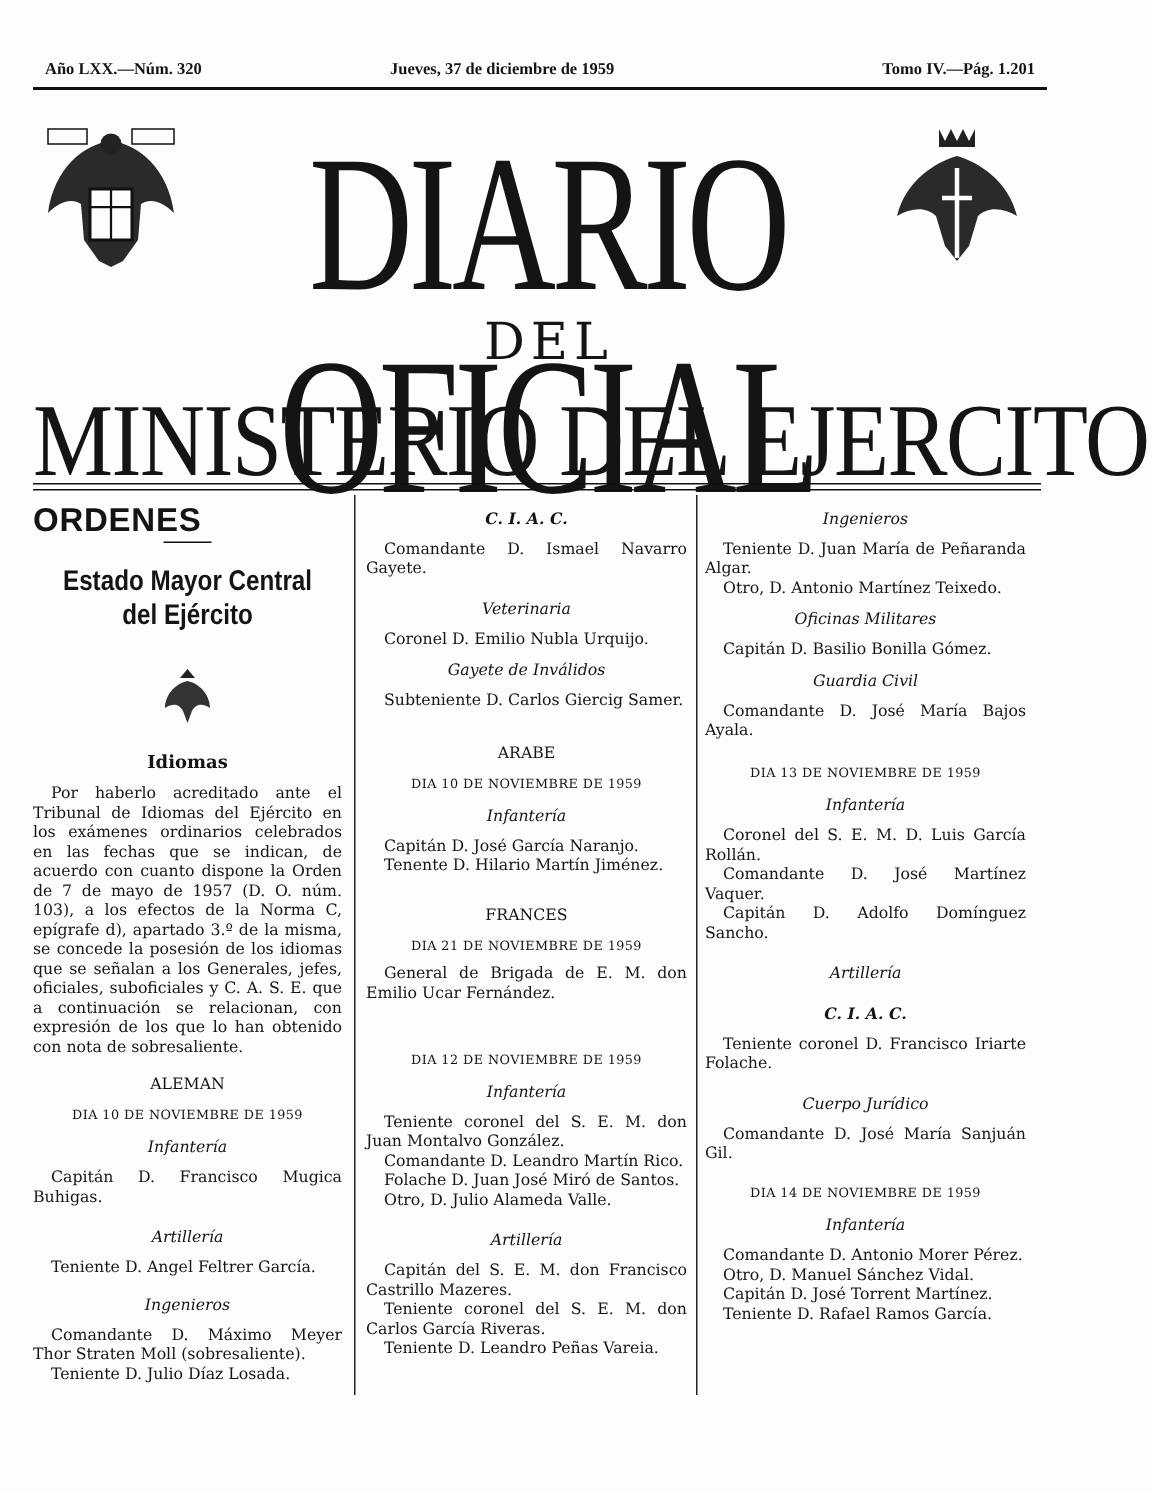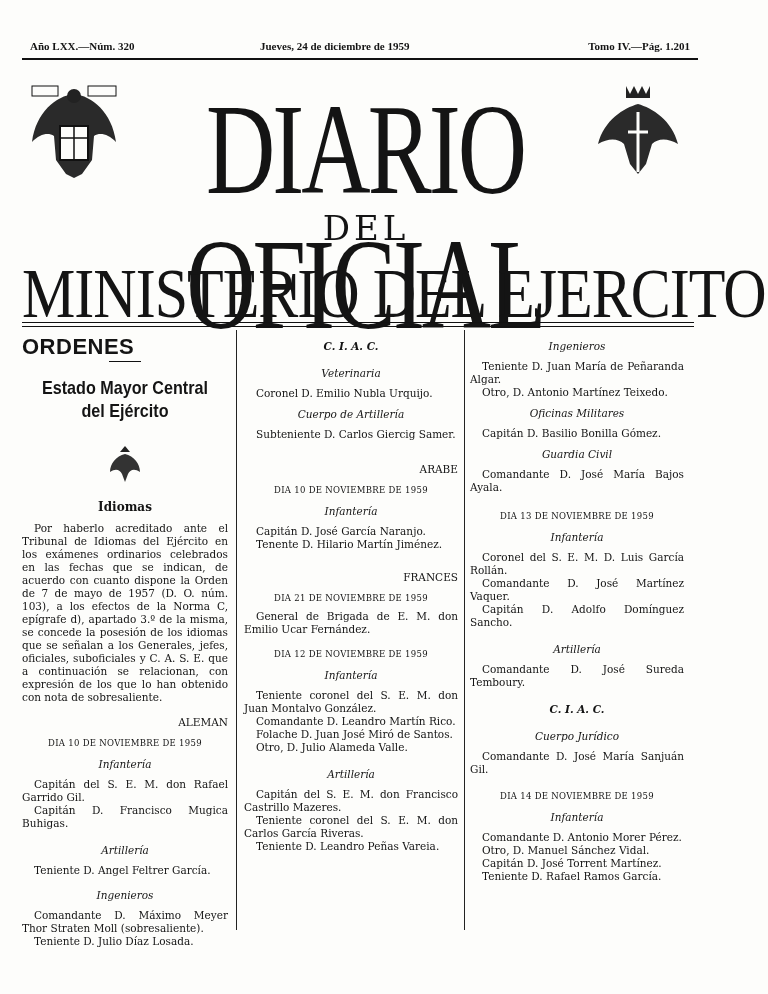--- a/index.html
+++ b/index.html
@@ -10,33 +10,33 @@
   .masthead { position:absolute; top:82px; left:140px; width:450px; text-align:center; font-family:"Liberation Serif", serif; font-size:96px; line-height:100px; font-weight:normal; transform:scaleY(1.35); transform-origin:top center; letter-spacing:-3px; }
   .del { position:absolute; top:208px; left:0; width:768px; text-align:center; font-family:"DejaVu Serif", serif; font-size:34px; letter-spacing:4px; transform:translateX(-18px); }
   .ministerio { position:absolute; top:258px; left:22px; width:672px; text-align:center; font-family:"Liberation Serif", serif; font-size:60px; line-height:62px; transform:scaleY(1.15); transform-origin:top center; white-space:nowrap; letter-spacing:-1px; }
   .rule2 { position:absolute; top:322px; left:22px; width:672px; border-top:1.5px solid #111; }
   .rule3 { position:absolute; top:326px; left:22px; width:672px; border-top:1px solid #111; }
   .crest { position:absolute; }
   .col { position:absolute; top:336px; font-family:"DejaVu Serif", serif; font-size:10.5px; line-height:13px; }
   .col p { margin:0; text-align:justify; text-indent:12px; }
   .it { font-style:italic; text-align:center; margin:8px 0 7px 0; }
   .dt { text-align:center; font-size:8.5px; margin:8px 0 5px 0; letter-spacing:0.3px; }
-  .lang { text-align:right; margin:12px 0 6px 0; }
+  .lang { text-align:center; margin:12px 0 6px 0; }
   .vdiv { position:absolute; top:330px; width:0; border-left:1.5px solid #222; height:600px; }
   .ordenes { text-align:left; font-family:"Liberation Sans", sans-serif; font-weight:bold; font-size:22px; margin:4px 0 8px 0; letter-spacing:0.5px; }
   .dash { width:32px; margin:0 auto 14px auto; border-top:1.5px solid #111; }
   .emc { text-align:center; font-family:"Liberation Sans", sans-serif; font-weight:bold; font-size:19px; line-height:23px; transform:scaleX(0.85); }
   .idi { text-align:center; font-weight:bold; font-size:12px; margin:14px 0 8px 0; }
 </style>
 </head>
 <body>
 
 <div class="topline">
   <span style="left:0">Año LXX.—Núm. 320</span>
-  <span style="left:230px">Jueves, 24 de diciembre de 1959</span>
+  <span style="left:230px">Jueves, 37 de diciembre de 1959</span>
   <span style="right:0">Tomo IV.—Pág. 1.201</span>
 </div>
 <div class="rule1"></div>
 
 <svg class="crest" style="left:26px;top:82px" width="96" height="100" viewBox="0 0 96 100">
   <path d="M48 12 C30 14 10 30 6 60 C14 52 22 50 28 54 L30 78 L40 92 L48 96 L56 92 L66 78 L68 54 C74 50 82 52 90 60 C86 30 66 14 48 12 Z" fill="#2a2a2a"></path>
   <rect x="34" y="44" width="28" height="34" fill="#fdfdfb" stroke="#111" stroke-width="2"></rect>
   <path d="M34 56 H62 M48 44 V78" stroke="#111" stroke-width="1.5"></path>
   <circle cx="48" cy="14" r="7" fill="#222"></circle>
   <rect x="6" y="4" width="26" height="10" fill="#fdfdfb" stroke="#111"></rect>
@@ -66,44 +66,44 @@
     <svg width="34" height="40" viewBox="0 0 34 40">
         <path d="M17 2 L12 8 L22 8 Z" fill="#222"></path>
         <path d="M17 10 C8 12 2 20 2 28 C8 24 12 26 14 30 L17 38 L20 30 C22 26 26 24 32 28 C32 20 26 12 17 10 Z" fill="#333"></path>
       </svg>
   </div>
   <div class="idi">Idiomas</div>
   <p>Por haberlo acreditado ante el Tribunal de Idiomas del Ejército en los exámenes ordinarios celebrados en las fechas que se indican, de acuerdo con cuanto dispone la Orden de 7 de mayo de 1957 (D. O. núm. 103), a los efectos de la Norma C, epígrafe d), apartado 3.º de la misma, se concede la posesión de los idiomas que se señalan a los Generales, jefes, oficiales, suboficiales y C. A. S. E. que a continuación se relacionan, con expresión de los que lo han obtenido con nota de sobresaliente.</p>
   <div class="lang">ALEMAN</div>
   <div class="dt">DIA 10 DE NOVIEMBRE DE 1959</div>
   <div class="it">Infantería</div>
-  <p>Capitán del S. E. M. don Rafael Garrido Gil.</p>
   <p>Capitán D. Francisco Mugica Buhigas.</p>
   <div class="it" style="margin-top:14px">Artillería</div>
   <p>Teniente D. Angel Feltrer García.</p>
   <div class="it" style="margin-top:12px">Ingenieros</div>
   <p>Comandante D. Máximo Meyer Thor Straten Moll (sobresaliente).</p>
   <p>Teniente D. Julio Díaz Losada.</p>
 </div>
 
 <div class="col" style="left:244px;width:214px">
   <div class="it" style="margin-top:4px;font-weight:bold">C. I. A. C.</div>
+  <p>Comandante D. Ismael Navarro Gayete.</p>
   <div class="it" style="margin-top:14px">Veterinaria</div>
   <p>Coronel D. Emilio Nubla Urquijo.</p>
-  <div class="it">Cuerpo de Artillería</div>
+  <div class="it">Gayete de Inválidos</div>
   <p>Subteniente D. Carlos Giercig Samer.</p>
   <div class="lang" style="margin-top:22px">ARABE</div>
   <div class="dt">DIA 10 DE NOVIEMBRE DE 1959</div>
   <div class="it">Infantería</div>
   <p>Capitán D. José García Naranjo.</p>
   <p>Tenente D. Hilario Martín Jiménez.</p>
   <div class="lang" style="margin-top:20px">FRANCES</div>
   <div class="dt">DIA 21 DE NOVIEMBRE DE 1959</div>
   <p>General de Brigada de E. M. don Emilio Ucar Fernández.</p>
-  <div class="dt" style="margin-top:12px">DIA 12 DE NOVIEMBRE DE 1959</div>
+  <div class="dt" style="margin-top:32px">DIA 12 DE NOVIEMBRE DE 1959</div>
   <div class="it">Infantería</div>
   <p>Teniente coronel del S. E. M. don Juan Montalvo González.</p>
   <p>Comandante D. Leandro Martín Rico.</p>
   <p>Folache D. Juan José Miró de Santos.</p>
   <p>Otro, D. Julio Alameda Valle.</p>
   <div class="it" style="margin-top:14px">Artillería</div>
   <p>Capitán del S. E. M. don Francisco Castrillo Mazeres.</p>
   <p>Teniente coronel del S. E. M. don Carlos García Riveras.</p>
   <p>Teniente D. Leandro Peñas Vareia.</p>
 </div>
@@ -115,22 +115,22 @@
   <div class="it">Oficinas Militares</div>
   <p>Capitán D. Basilio Bonilla Gómez.</p>
   <div class="it">Guardia Civil</div>
   <p>Comandante D. José María Bajos Ayala.</p>
   <div class="dt" style="margin-top:16px">DIA 13 DE NOVIEMBRE DE 1959</div>
   <div class="it">Infantería</div>
   <p>Coronel del S. E. M. D. Luis García Rollán.</p>
   <p>Comandante D. José Martínez Vaquer.</p>
   <p>Capitán D. Adolfo Domínguez Sancho.</p>
   <div class="it" style="margin-top:14px">Artillería</div>
-  <p>Comandante D. José Sureda Temboury.</p>
   <div class="it" style="margin-top:14px;font-weight:bold">C. I. A. C.</div>
+  <p>Teniente coronel D. Francisco Iriarte Folache.</p>
   <div class="it" style="margin-top:14px">Cuerpo Jurídico</div>
   <p>Comandante D. José María Sanjuán Gil.</p>
   <div class="dt" style="margin-top:14px">DIA 14 DE NOVIEMBRE DE 1959</div>
   <div class="it">Infantería</div>
   <p>Comandante D. Antonio Morer Pérez.</p>
   <p>Otro, D. Manuel Sánchez Vidal.</p>
   <p>Capitán D. José Torrent Martínez.</p>
   <p>Teniente D. Rafael Ramos García.</p>
 </div>
 

